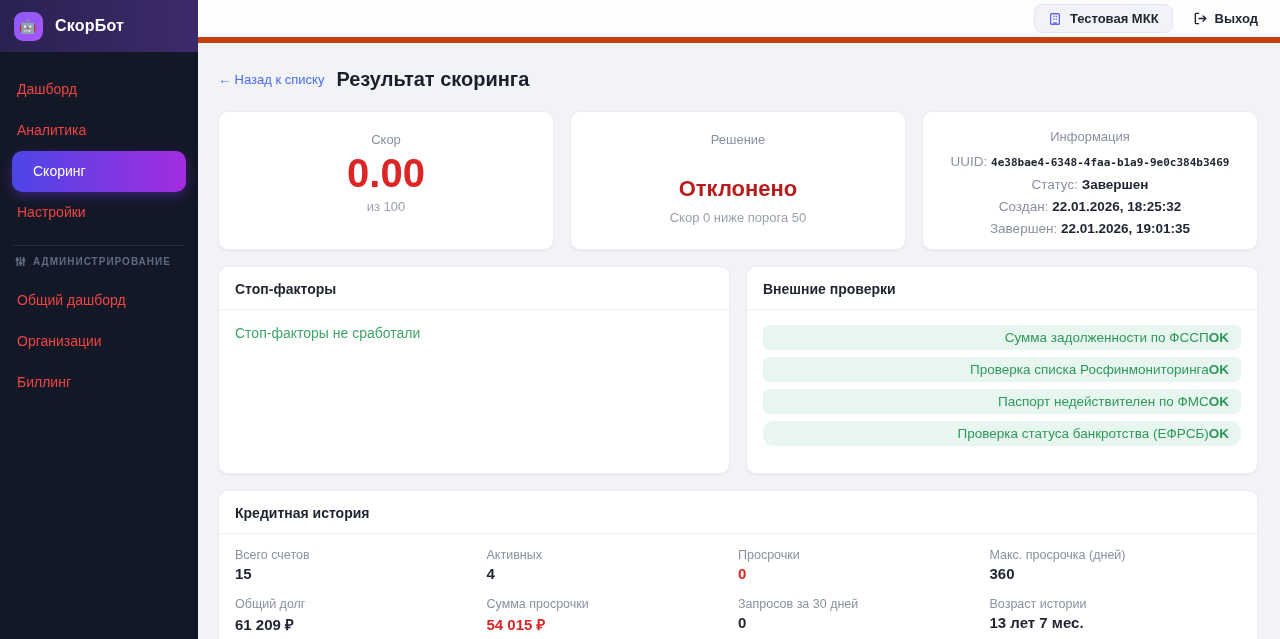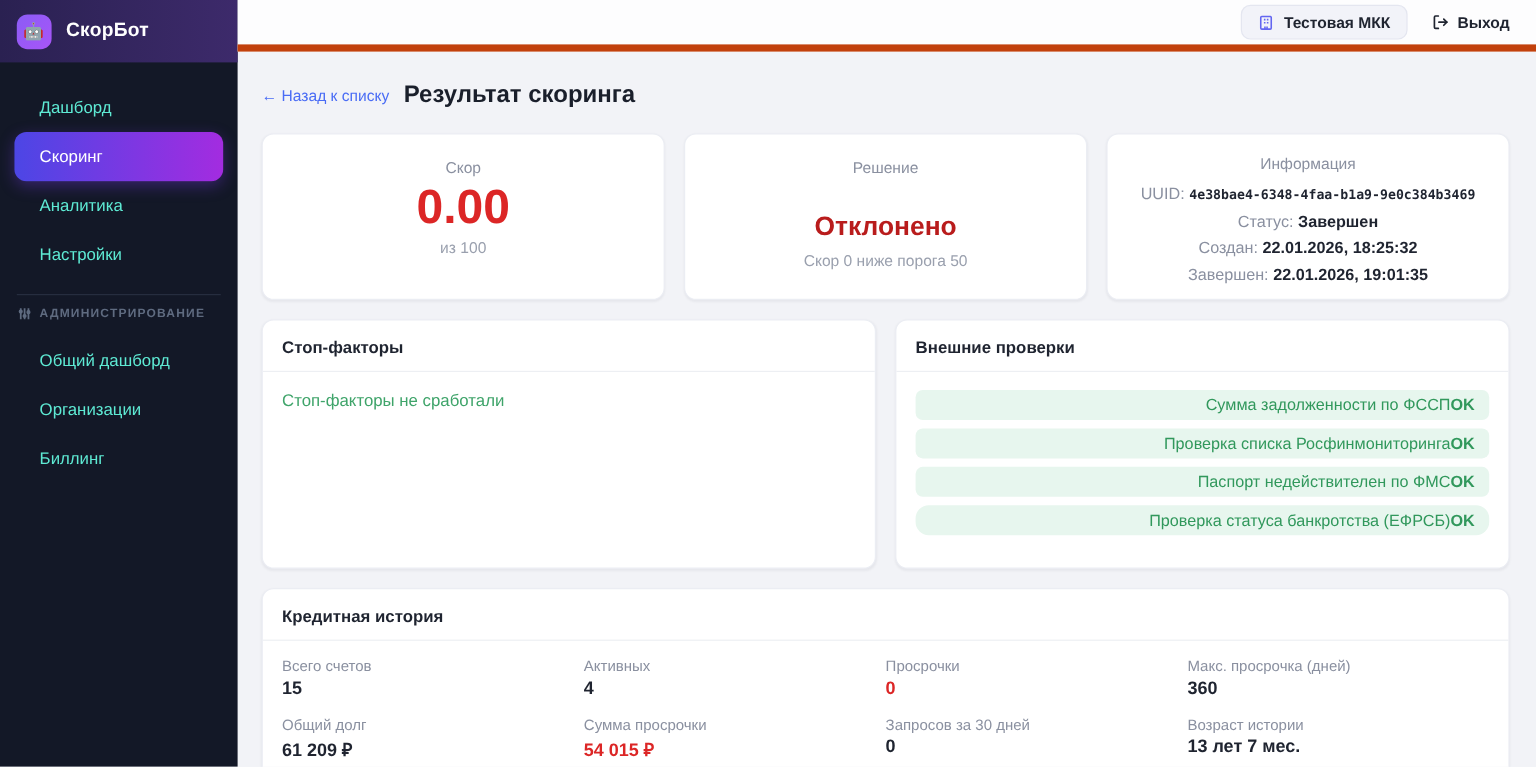--- a/index.html
+++ b/index.html
@@ -5,21 +5,21 @@
   * { margin:0; padding:0; box-sizing:border-box; }
   html,body { width:1280px; height:639px; overflow:hidden; }
   body { font-family:"Liberation Sans", sans-serif; background:#f2f3f7; display:flex; }
 
   
   .sidebar { width:198px; height:639px; background:#131827; flex-shrink:0; display:flex; flex-direction:column; }
   .logo-header { height:52px; background:linear-gradient(90deg,#2a2151,#3d2a6b); display:flex; align-items:center; padding-left:14px; gap:12px; }
   .logo-tile { width:29px; height:29px; border-radius:9px; background:linear-gradient(135deg,#8b5cf6,#a855f7); display:flex; align-items:center; justify-content:center; font-size:14px; }
   .logo-title { color:#ffffff; font-size:16px; font-weight:700; letter-spacing:.2px; }
   .nav { padding-top:17px; }
-  .nav-item { height:41px; line-height:41px; padding-left:33px; font-size:14px; color:#5eead4; cursor:pointer; }
+  .nav-item { height:41px; line-height:41px; padding-left:17px; font-size:14px; color:#ef4444; cursor:pointer; }
   .nav-item.active { margin:0 12px; padding-left:21px; border-radius:10px; background:linear-gradient(90deg,#4c46e5,#a32ce0); color:#ffffff; box-shadow:0 4px 12px rgba(124,58,237,.35); }
   .divider { border-top:1px solid #262d3f; margin:12px 14px 10px 14px; }
   .section-head { display:flex; gap:7px; padding-left:15px; height:24px; color:#5f6b80; font-size:10px; font-weight:700; letter-spacing:1px; }
   .section-head svg { display:block; }
 
   
   .main { flex:1; display:flex; flex-direction:column; }
   .topbar { height:43px; background:#fdfdfe; border-bottom:6px solid #c2410c; display:flex; align-items:center; justify-content:flex-end; padding-right:22px; gap:20px; flex-shrink:0; }
   .org-pill { display:flex; align-items:center; gap:8px; padding:6px 13px; background:#f2f3f9; border:1px solid #e4e6f0; border-radius:8px; font-size:13px; font-weight:700; color:#1f2430; cursor:pointer; }
   .logout { display:flex; align-items:center; gap:7px; font-size:13px; font-weight:600; color:#1f2430; cursor:pointer; }
@@ -62,22 +62,22 @@
 
 <aside class="sidebar">
   <div class="logo-header">
     <div class="logo-tile">
       <span>🤖</span>
     </div>
     <span class="logo-title">СкорБот</span>
   </div>
   <nav class="nav">
     <div class="nav-item">Дашборд</div>
+    <div class="nav-item">Аналитика</div>
     <div class="nav-item active">Скоринг</div>
-    <div class="nav-item">Аналитика</div>
     <div class="nav-item">Настройки</div>
     <div class="divider"></div>
     <div class="section-head">
       <span>
         <svg width="11" height="11" viewBox="0 0 12 12" fill="none" stroke="#5f6b80" stroke-width="1.6">
           <line x1="2.5" y1="1" x2="2.5" y2="11"></line>
             <line x1="6" y1="1" x2="6" y2="11"></line>
             <line x1="9.5" y1="1" x2="9.5" y2="11"></line>
           <circle cx="2.5" cy="4" r="1.1" fill="#5f6b80"></circle>
             <circle cx="6" cy="8" r="1.1" fill="#5f6b80"></circle>

